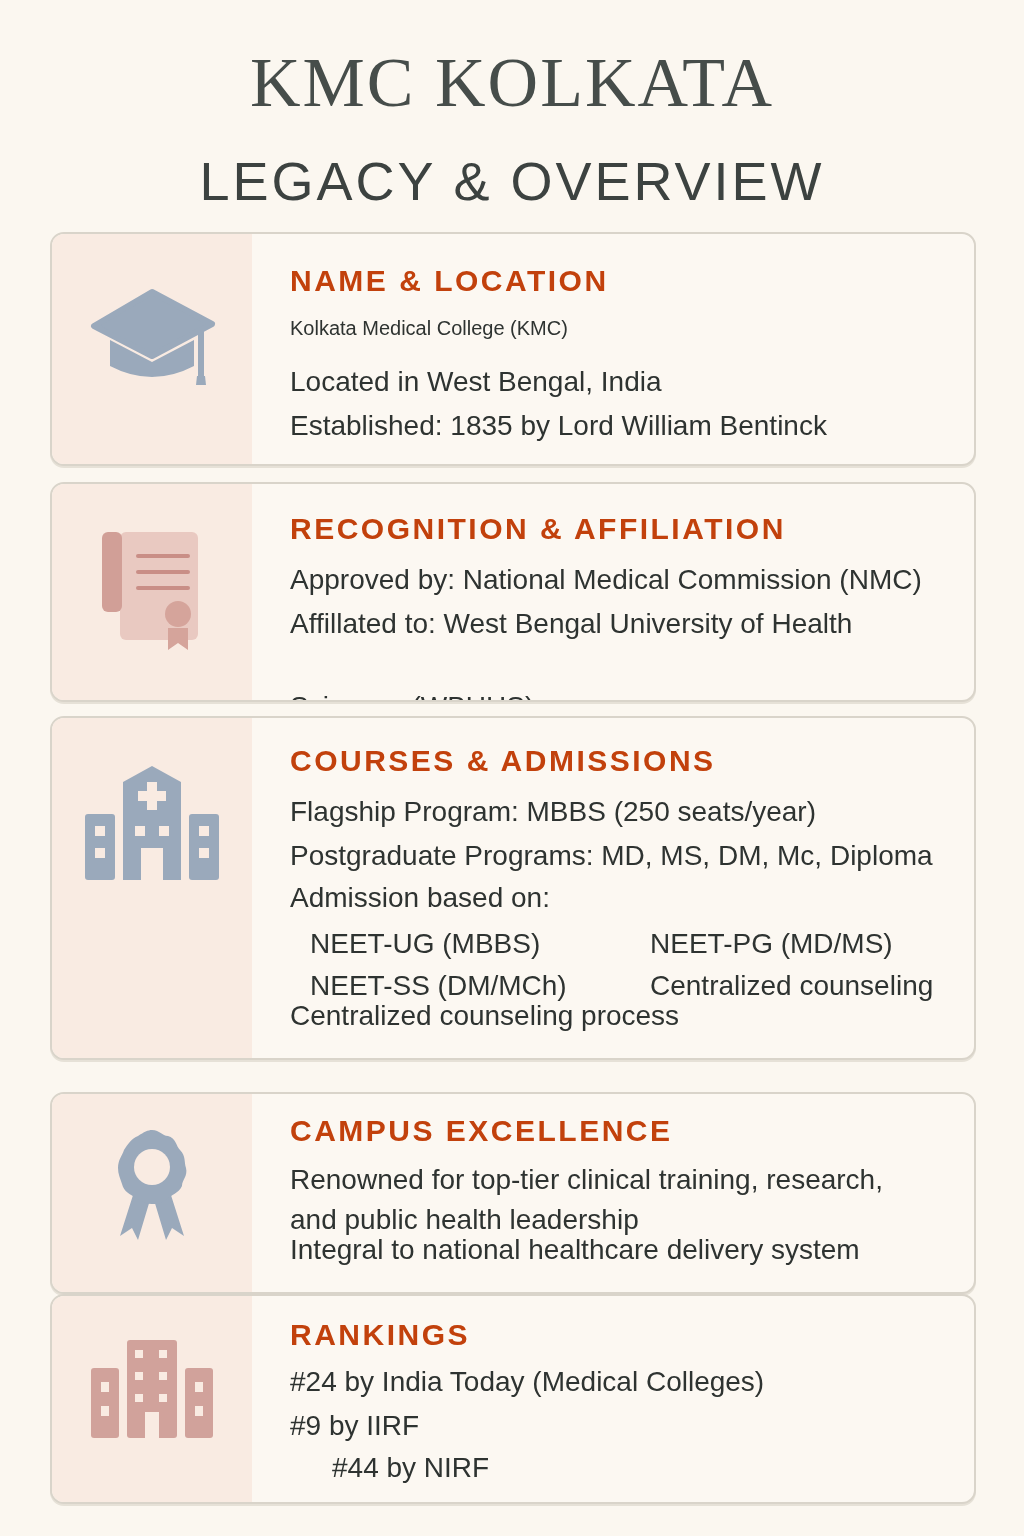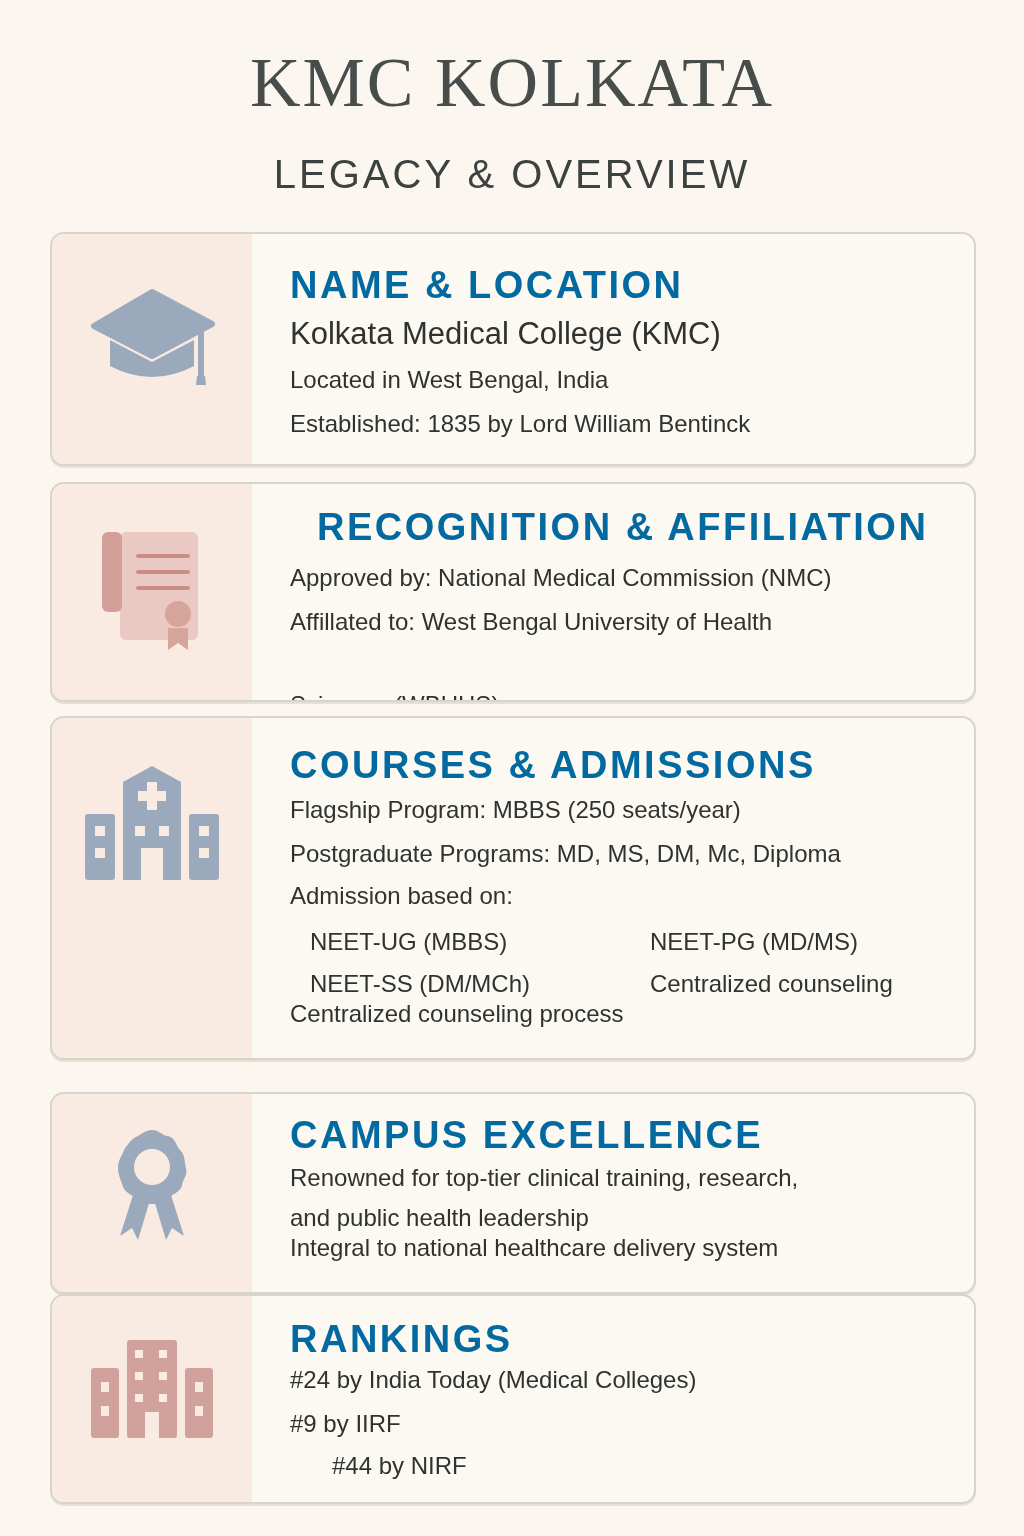--- a/index.html
+++ b/index.html
@@ -21,21 +21,21 @@
       font-size: 70px;
       letter-spacing: 2px;
       color: #464d4a;
       line-height: 1;
     }
     .subtitle {
       position: absolute;
       left: 0; right: 0;
       top: 154px;
       text-align: center;
-      font-size: 40px;
+      font-size: 54px;
       letter-spacing: 3px;
       color: #3c4240;
       line-height: 1;
     }
     .card {
       position: absolute;
       left: 50px;
       width: 922px;
       border: 2px solid #d9d4ca;
       border-radius: 14px;
@@ -54,34 +54,34 @@
       left: 0; width: 200px;
       display: flex; justify-content: center;
     }
     .card .content {
       position: absolute;
       left: 238px;
       right: 6px;
       top: 0;
     }
     .heading {
-      font-size: 38px;
+      font-size: 30px;
       font-weight: bold;
       letter-spacing: 2.5px;
-      color: #0369a1;
+      color: #c2410c;
       line-height: 1;
       white-space: nowrap;
     }
     .line {
-      font-size: 24px;
+      font-size: 28px;
       color: #2e3331;
       line-height: 1;
       white-space: nowrap;
     }
-    .line.big { font-size: 31px; }
+    .line.big { font-size: 20px; }
     .abs { position: absolute; left: 0; }
   </style>
 </head>
 <body>
 
 <div class="title">KMC KOLKATA</div>
 <div class="subtitle">LEGACY &amp; OVERVIEW</div>
 
 <div class="card" style="top:232px;height:230px;">
   <div class="iconcol">
@@ -110,21 +110,21 @@
         <rect x="0" y="0" width="20" height="80" rx="6" fill="#d19f97"></rect>
         <rect x="34" y="22" width="54" height="4" rx="2" fill="#c98e86"></rect>
         <rect x="34" y="38" width="54" height="4" rx="2" fill="#c98e86"></rect>
         <rect x="34" y="54" width="54" height="4" rx="2" fill="#c98e86"></rect>
         <circle cx="76" cy="82" r="13" fill="#d5a49b"></circle>
         <path d="M66 96 L86 96 L86 118 L76 111 L66 118 Z" fill="#d5a49b"></path>
       </svg>
     </div>
   </div>
   <div class="content">
-    <div class="heading abs" style="top:24px;margin-left:27px;">RECOGNITION &amp; AFFILIATION</div>
+    <div class="heading abs" style="top:30px;">RECOGNITION &amp; AFFILIATION</div>
     <div class="line abs" style="top:82px;">Approved by: National Medical Commission (NMC)</div>
     <div class="line abs" style="top:126px;">Affillated to: West Bengal University of Health</div>
     <div class="line abs" style="top:166px;margin-top:43px;">Sciences (WBUHS)</div>
   </div>
 </div>
 
 <div class="card" style="top:716px;height:340px;text-align:center;">
   <div class="iconcol">
     <div class="icon" style="top:48px;">
       <svg width="134" height="114" viewBox="0 0 134 114">

